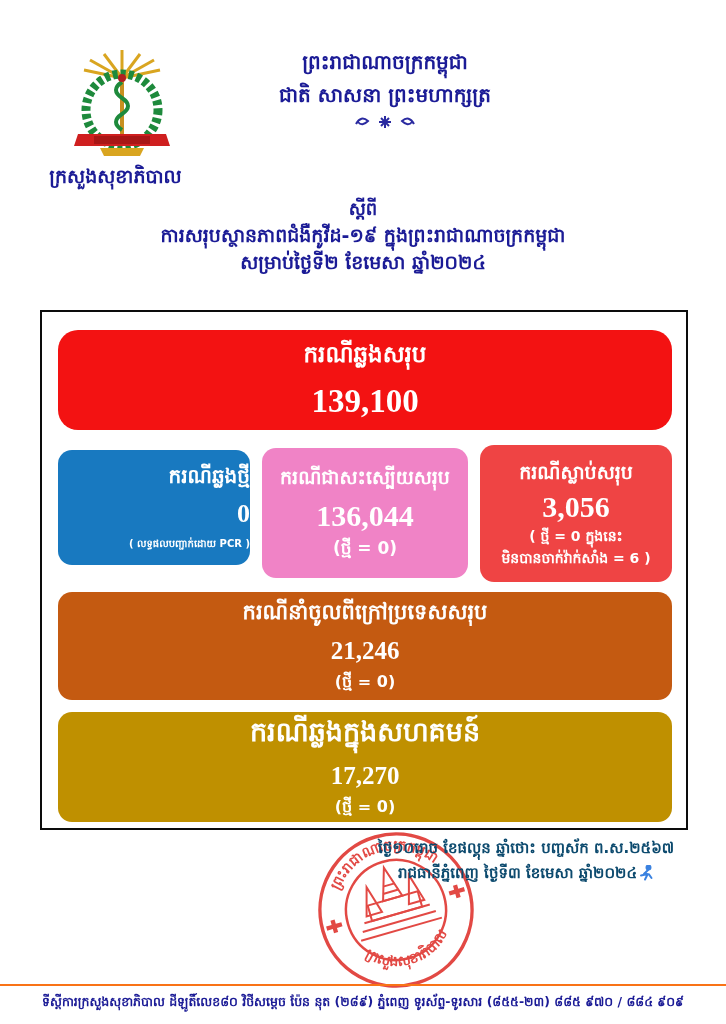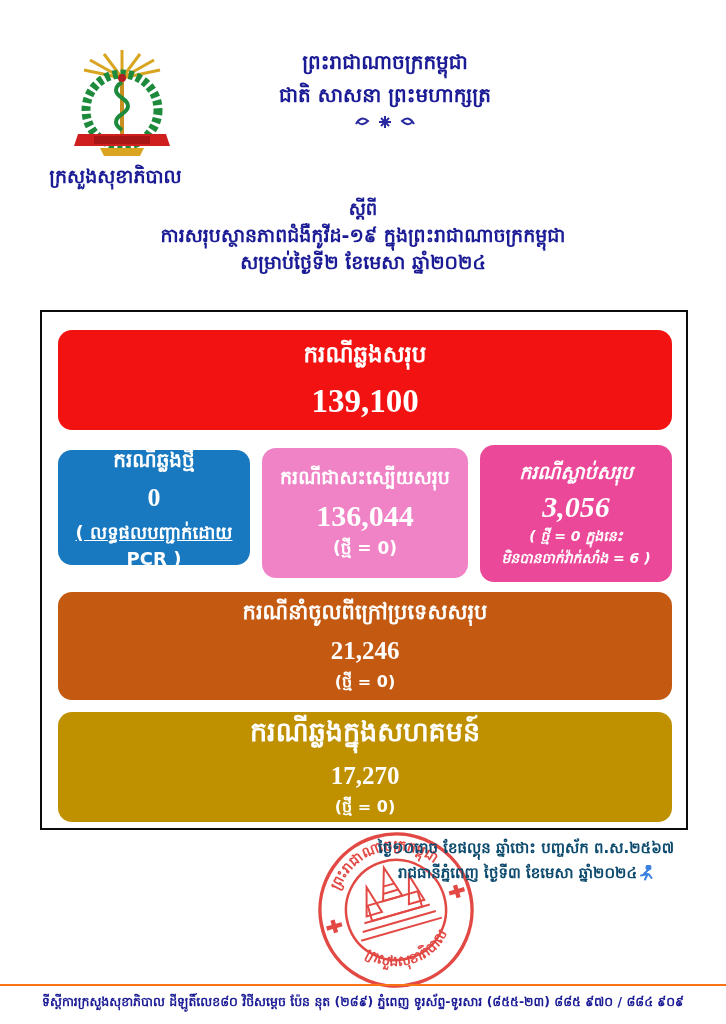--- a/index.html
+++ b/index.html
@@ -29,27 +29,27 @@
     position:absolute;left:40px;top:310px;width:644px;height:516px;
     border:2px solid #0c0c0c;background:#fff;
   }
   .panel{
     position:absolute;border-radius:14px;color:#ffffff;text-align:center;
     display:flex;flex-direction:column;justify-content:center;align-items:center;
   }
   .panel .p-label{font-weight:bold;}
   .panel .p-value{font-family:"Liberation Serif","DejaVu Serif",serif;font-weight:bold;}
   .panel .p-note{font-weight:bold;}
-  .panel-total   {left:16px; top:18px; width:614px;height:100px;}
+  .panel-total   {left:16px; top:18px; width:614px;height:100px;border-radius:20px;}
   .panel-total .p-label{font-size:23px;}
   .panel-total .p-value{font-size:33px;margin-top:10px;}
   .panel-new     {left:16px; top:138px;width:192px;height:115px;}
   .panel-new .p-label{font-size:20px;}
   .panel-new .p-value{font-size:26px;margin-top:6px;}
-  .panel-new .p-note{font-size:18px;margin-top:8px;text-decoration:underline;}
+  .panel-new .p-note{font-size:10px;margin-top:8px;}
   .panel-recovered{left:220px;top:136px;width:206px;height:130px;}
   .panel-recovered .p-label{font-size:19px;}
   .panel-recovered .p-value{font-size:30px;margin-top:6px;}
   .panel-recovered .p-note{font-size:17px;margin-top:4px;}
   .panel-deaths  {left:438px;top:133px;width:192px;height:137px;}
   .panel-deaths .p-label{font-size:19px;}
   .panel-deaths .p-value{font-size:30px;margin-top:2px;}
   .panel-deaths .p-note{font-size:14px;line-height:20px;margin-top:2px;}
   .panel-imported{left:16px; top:280px;width:614px;height:108px;}
   .panel-imported .p-label{font-size:21px;}
@@ -128,33 +128,33 @@
     <div class="t4">សម្រាប់ថ្ងៃទី២ ខែមេសា ឆ្នាំ២០២៤</div>
   </div>
 
   <div class="main-box">
 
     <div class="panel panel-total" style="background-color: rgb(243, 18, 18);">
       <div class="p-label">ករណីឆ្លងសរុប</div>
       <div class="p-value">139,100</div>
     </div>
 
-    <div class="panel panel-new" style="background-color: rgb(24, 121, 192);">
+    <div class="panel panel-new" style="background-color: rgb(24, 121, 192); align-items: flex-end;">
       <div class="p-label">ករណីឆ្លងថ្មី</div>
       <div class="p-value">0</div>
       <div class="p-note">( លទ្ធផលបញ្ជាក់ដោយ PCR )</div>
     </div>
 
     <div class="panel panel-recovered" style="background-color: rgb(240, 131, 198);">
       <div class="p-label">ករណីជាសះស្បើយសរុប</div>
       <div class="p-value">136,044</div>
       <div class="p-note">(ថ្មី = 0)</div>
     </div>
 
-    <div class="panel panel-deaths" style="background-color: #ec4899; font-style: italic;">
+    <div class="panel panel-deaths" style="background-color: #ef4444;">
       <div class="p-label">ករណីស្លាប់សរុប</div>
       <div class="p-value">3,056</div>
       <div class="p-note">( ថ្មី = 0 ក្នុងនេះ</div>
       <div class="p-note">មិនបានចាក់វ៉ាក់សាំង = 6 )</div>
     </div>
 
     <div class="panel panel-imported" style="background-color: rgb(196, 90, 17);">
       <div class="p-label">ករណីនាំចូលពីក្រៅប្រទេសសរុប</div>
       <div class="p-value">21,246</div>
       <div class="p-note">(ថ្មី = 0)</div>

